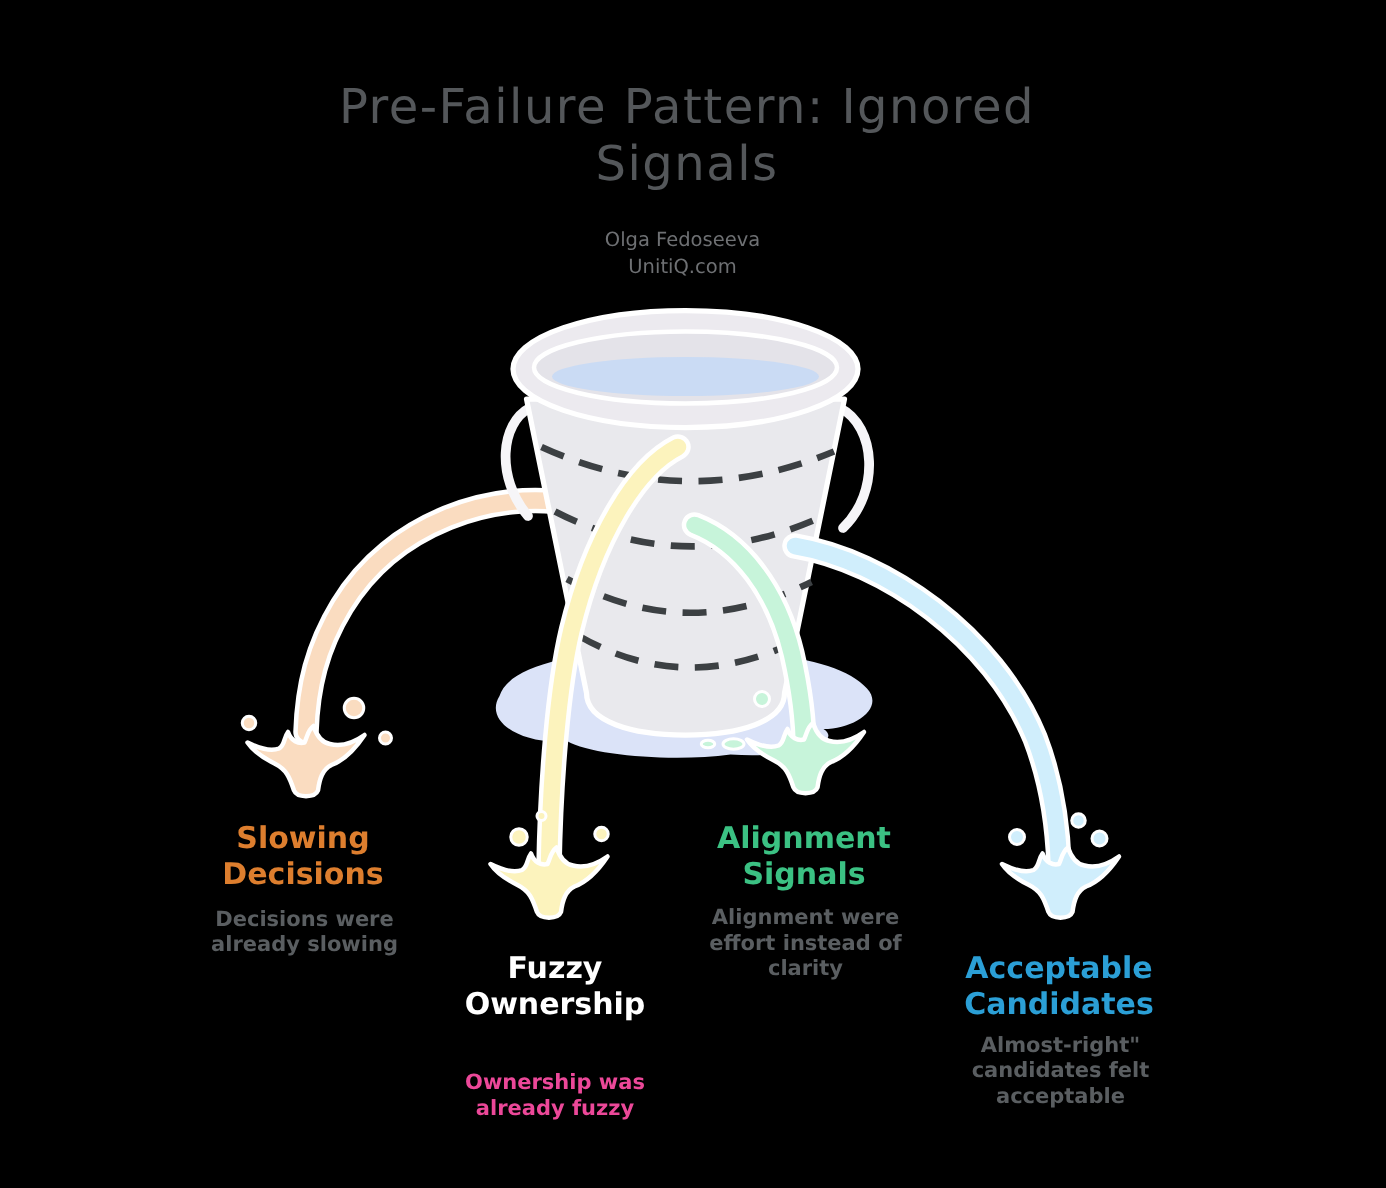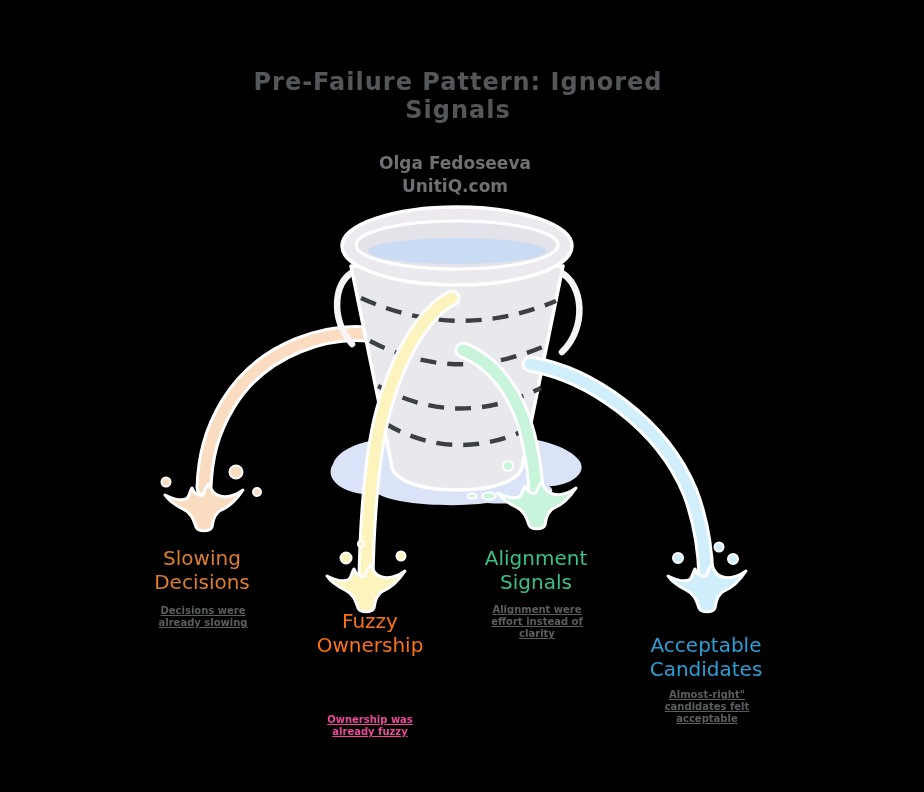--- a/index.html
+++ b/index.html
@@ -2,24 +2,24 @@
 <html><head>
 <meta charset="utf-8">
 <style>
   html,body{margin:0;padding:0;background:#000;}
   .stage{
     position:relative;width:924px;height:792px;background:#000;overflow:hidden;
     font-family:"DejaVu Sans","Liberation Sans",sans-serif;
   }
   .stage svg{position:absolute;left:0;top:0;}
   .txt{position:absolute;transform:translateX(-50%);text-align:center;white-space:pre-line;}
-  .title{font-size:24px;font-weight:bold;letter-spacing:1px;margin-top:16px;}
-  .attribution{font-size:17px;font-weight:bold;line-height:1.35;}
-  .leak-title{font-size:20px;font-weight:normal;line-height:1.2;}
-  .leak-desc{font-size:10px;font-weight:bold;line-height:1.22;text-decoration:underline;}
+  .title{font-size:32px;font-weight:normal;letter-spacing:1px;}
+  .attribution{font-size:13px;font-weight:normal;line-height:1.35;}
+  .leak-title{font-size:20px;font-weight:bold;line-height:1.2;}
+  .leak-desc{font-size:14px;font-weight:bold;line-height:1.22;}
   .stream-under{fill:none;stroke:#fff;stroke-width:17;stroke-linecap:round;}
   .stream-color{fill:none;stroke-width:11;stroke-linecap:round;}
   .splash{stroke:#fff;stroke-width:3;stroke-linejoin:round;}
   .droplet{stroke:#fff;stroke-width:2;}
   .dash{fill:none;stroke-width:4.4;stroke-dasharray:16 11;stroke-linecap:butt;}
 </style>
 </head>
 <body>
 
 <div class="stage">
@@ -101,21 +101,21 @@
   <div class="txt title" style="left: 458px; top: 52px; color: rgb(84, 87, 90);">Pre-Failure Pattern: Ignored Signals</div>
 
   <div class="txt attribution" style="left: 455px; top: 152px; color: rgb(110, 112, 115);">Olga Fedoseeva
 UnitiQ.com</div>
 
   <div class="txt leak-title" style="left: 202px; top: 546px; color: rgb(221, 126, 46);">Slowing
 Decisions</div>
   <div class="txt leak-desc" style="left: 203px; top: 605px; color: rgb(90, 94, 97);">Decisions were
 already slowing</div>
 
-  <div class="txt leak-title" style="left: 370px; top: 609px; color: #f97316;">Fuzzy
+  <div class="txt leak-title" style="left: 370px; top: 633px; color: #ffffff;">Fuzzy
 Ownership</div>
   <div class="txt leak-desc" style="left: 370px; top: 714px; color: #ec4899;">Ownership was
 already fuzzy</div>
 
   <div class="txt leak-title" style="left: 536px; top: 546px; color: rgb(59, 193, 131);">Alignment
 Signals</div>
   <div class="txt leak-desc" style="left: 537px; top: 604px; color: rgb(90, 94, 97);">Alignment were
 effort instead of
 clarity</div>
 

